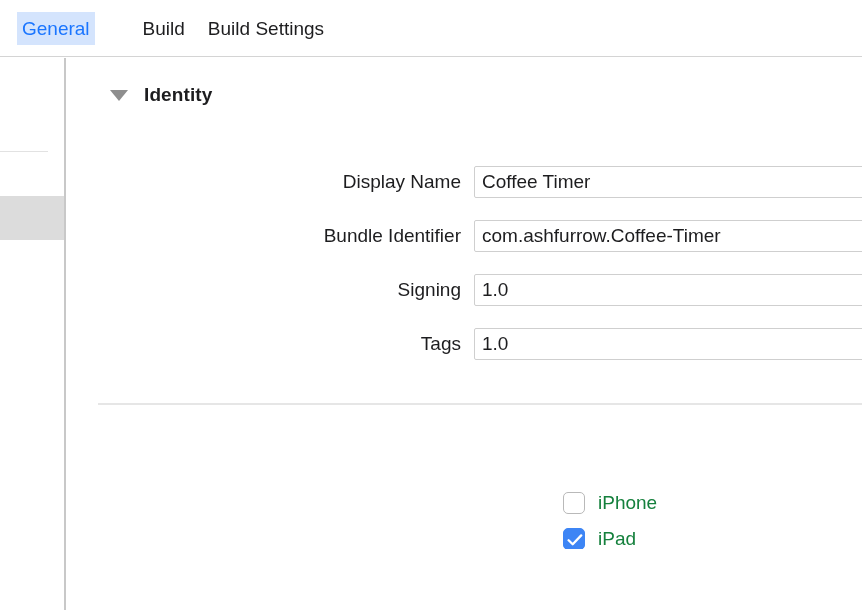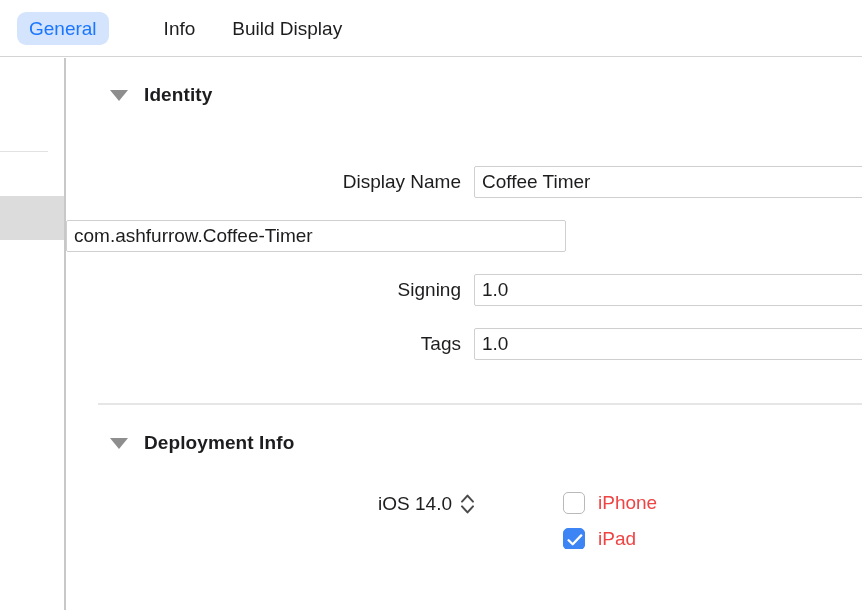--- a/index.html
+++ b/index.html
@@ -23,22 +23,22 @@
     height: 57px;
     background: #ffffff;
     border-bottom: 1px solid #d4d4d4;
     display: flex;
     align-items: center;
     box-sizing: border-box;
   }
   .tab {
     font-size: 19px;
     color: #1d1d1f;
-    padding: 7px 12px;
-    border-radius: 9px;
+    padding: 7px 5px;
+    border-radius: 0;
     white-space: nowrap;
     line-height: 1;
     cursor: default;
   }
   .tab.first { margin-left: 17px; }
   .tab.selected {
     background: #d4e4fd;
     color: #1a75ff;
   }
   .tab-gap { width: 17px; flex: none; }
@@ -192,36 +192,36 @@
     background: #3d85f5;
     border-color: #3d85f5;
   }
   .checkbox.checked svg {
     position: absolute;
     left: 3px;
     top: 4px;
   }
   .check-label {
     font-size: 19px;
-    color: #ef4444;
+    color: #15803d;
     margin-left: 13px;
     white-space: nowrap;
   }
 </style>
 </head>
 <body>
 
 <div class="tabbar">
   <div class="tab first selected">General</div>
   <div class="tab-gap"></div>
   <div class="tab-gap sm"></div>
   <div class="tab-gap sm"></div>
-  <div class="tab">Info</div>
+  <div class="tab">Build</div>
   <div class="tab-gap sm"></div>
-  <div class="tab">Build Display</div>
+  <div class="tab">Build Settings</div>
 </div>
 
 <div class="leftrail">
   <div class="rail-sep"></div>
   <div class="rail-selected"></div>
 </div>
 <div class="rail-divider"></div>
 
 <div class="content">
 
@@ -229,49 +229,37 @@
     <span class="disclosure"></span>
     <span class="section-title">Identity</span>
   </div>
 
   <div class="field-row" style="top:108px;">
     <span class="field-label">Display Name</span>
     <input class="field-input" type="text" value="Coffee Timer" style="">
   </div>
 
   <div class="field-row" style="top:162px;">
+    <span class="field-label">Bundle Identifier</span>
     <input class="field-input" type="text" value="com.ashfurrow.Coffee-Timer" style="">
   </div>
 
   <div class="field-row" style="top:216px;">
     <span class="field-label">Signing</span>
     <input class="field-input" type="text" value="1.0" style="">
   </div>
 
   <div class="field-row" style="top:270px;">
     <span class="field-label">Tags</span>
     <input class="field-input" type="text" value="1.0" style="">
   </div>
 
   <div class="section-divider" style="top:345px;"></div>
 
-  <div class="section-header" style="top:374px;">
-    <span class="disclosure"></span>
-    <span class="section-title">Deployment Info</span>
-  </div>
-
-  <div class="deploy-row" style="top:432px;">
-    <span class="deploy-label">iOS 14.0</span>
-    <span class="stepper">
-      <svg width="15" height="22" viewBox="0 0 15 22" aria-hidden="true">
-        <path d="M2 8.6 L7.5 2.6 L13 8.6" fill="none" stroke="#4a4a4a" stroke-width="2" stroke-linecap="round" stroke-linejoin="round"></path>
-        <path d="M2 13.4 L7.5 19.4 L13 13.4" fill="none" stroke="#4a4a4a" stroke-width="2" stroke-linecap="round" stroke-linejoin="round"></path>
-      </svg>
-    </span>
-  </div>
+
 
   <div class="checkrow" style="top:432px;">
     <span class="checkbox"></span>
     <span class="check-label">iPhone</span>
   </div>
 
   <div class="checkrow" style="top:468px;align-items:center;">
     <span class="checkbox checked">
       <svg width="16" height="14" viewBox="0 0 16 14" aria-hidden="true">
         <path d="M1.6 7.2 L5.7 11.2 L14.2 2.4" fill="none" stroke="#ffffff" stroke-width="2.3" stroke-linecap="round" stroke-linejoin="round"></path>

